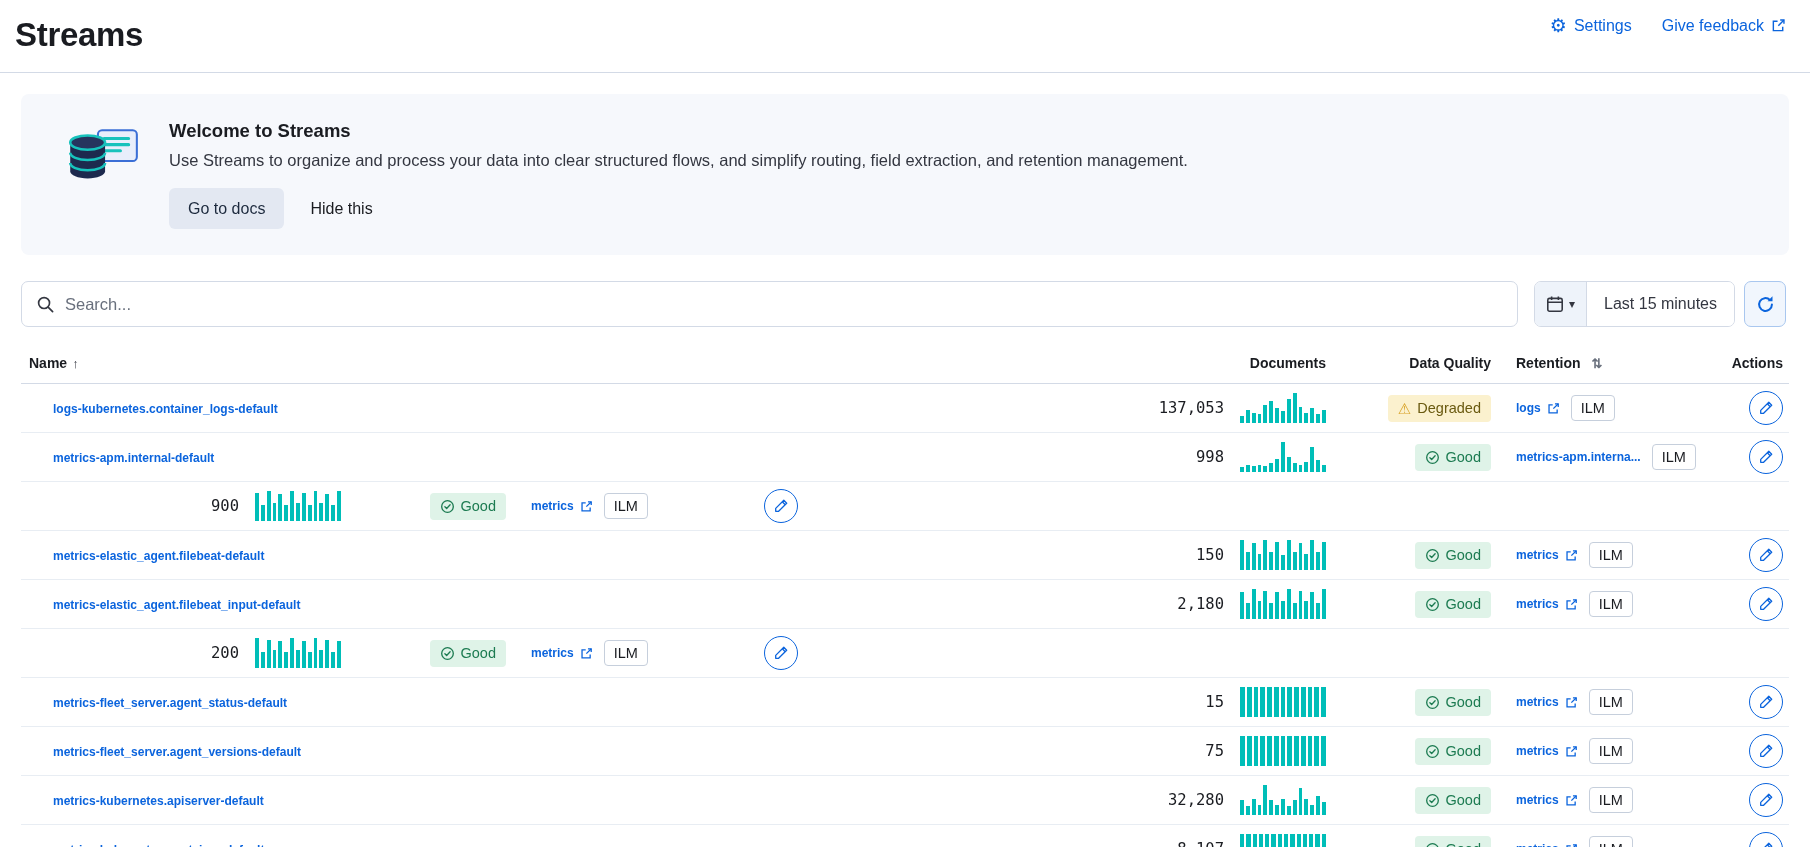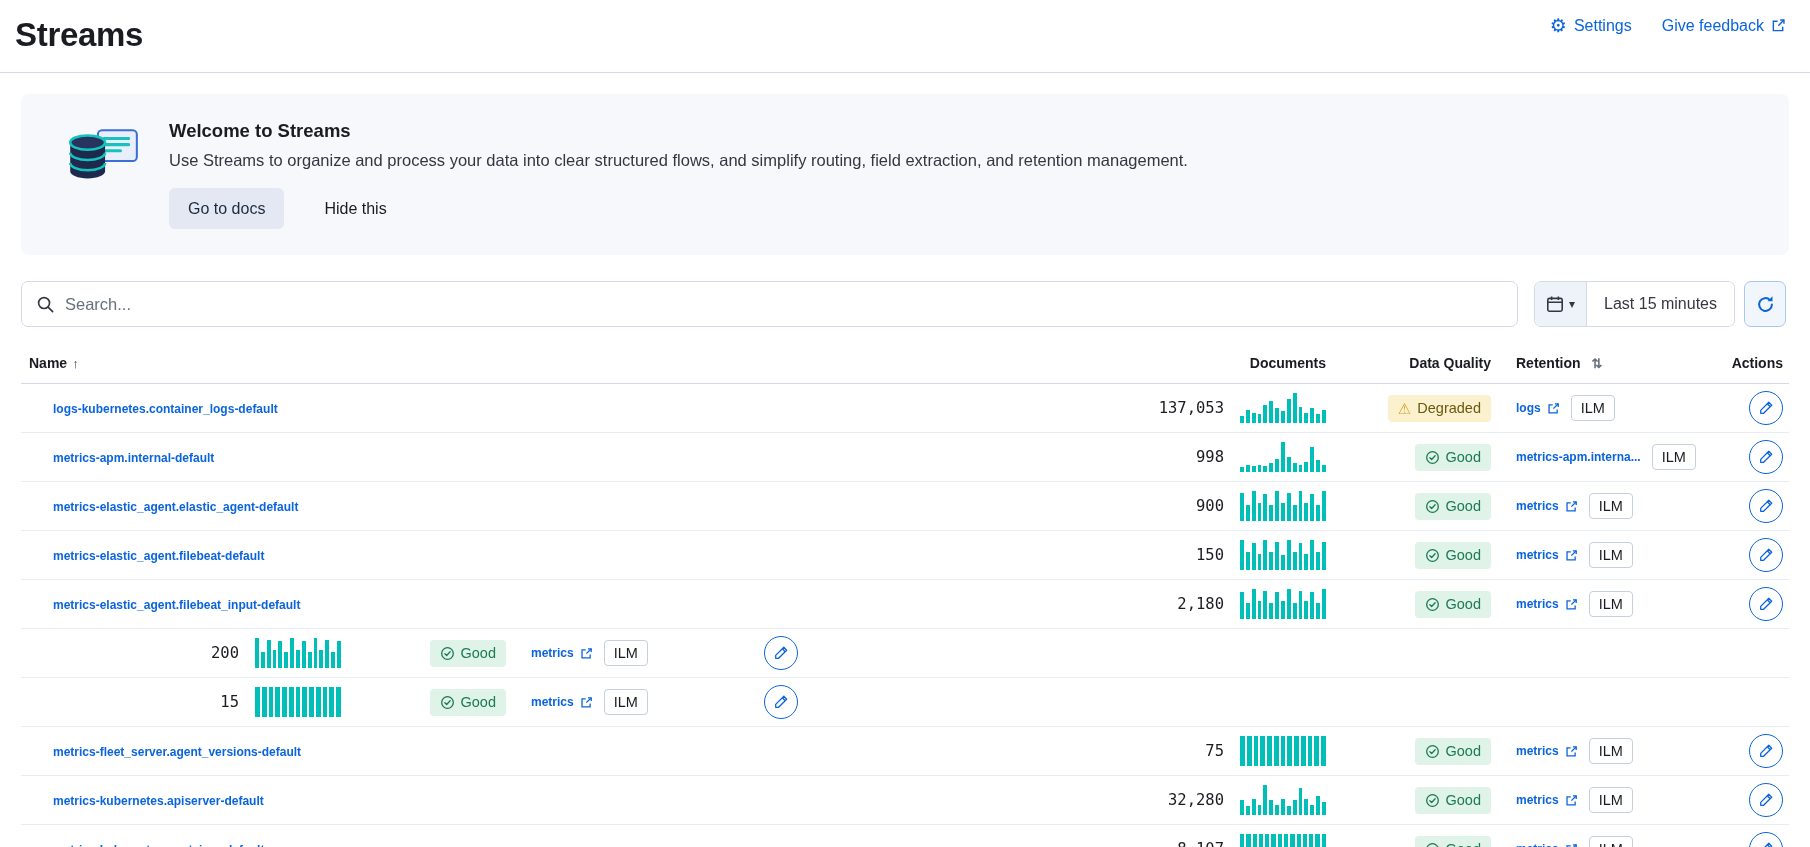--- a/index.html
+++ b/index.html
@@ -29,21 +29,21 @@
   .divider { border-bottom: 1px solid var(--border, #D3DAE6); }
 
   
   .welcome {
     margin: 21px 21px 0; background: var(--panel-bg, #F6F8FC);
     border-radius: 8px; padding: 26px 28px; display: flex; align-items: flex-start;
   }
   .wicon { width: 82px; margin: 6px 26px 0 12px; flex: none; }
   .welcome h2 { font-size: 18.5px; font-weight: 700; }
   .welcome p { margin-top: 9px; font-size: 16.5px; color: var(--subdued-text, #343741); }
-  .wactions { margin-top: 18px; display: flex; align-items: center; gap: 40px; }
+  .wactions { margin-top: 18px; display: flex; align-items: center; gap: 26px; }
   .docs-btn {
     background: #E3E8F2; border: none; border-radius: 6px;
     height: 41px; padding: 0 19px; font-size: 16px; font-weight: 500; color: #1D2A3E;
   }
   .hide-btn {
     background: none; border: none; font-size: 16px; font-weight: 500; color: #1a1c21;
   }
 
   
   .toolbar { margin: 26px 24px 0 21px; display: flex; align-items: center; justify-content: space-between; }
@@ -299,21 +299,20 @@
     <div class="c-act">
       <button class="edit-btn">
             <svg viewBox="0 0 16 16">
               <path d="M10.8 2.3l2.9 2.9L5.6 13.3H2.7v-2.9z" fill="none" stroke="currentColor" stroke-width="1.3" stroke-linejoin="round"></path>
               <path d="M9.3 3.8l2.9 2.9" stroke="currentColor" stroke-width="1.3"></path>
             </svg>
           </button>
     </div>
       </div>
       <div class="trow">
-    <div class="c-name"><a class="name-link">metrics-elastic_agent.elastic_agent-default</a></div>
     <div class="c-docs">
       <span class="num">900</span>
       <span class="spark">
             <i style="height:95%"></i>
             <i style="height:55%"></i>
             <i style="height:100%"></i>
             <i style="height:60%"></i>
             <i style="height:90%"></i>
             <i style="height:55%"></i>
             <i style="height:100%"></i>
@@ -490,20 +489,21 @@
     <div class="c-act">
       <button class="edit-btn">
             <svg viewBox="0 0 16 16">
               <path d="M10.8 2.3l2.9 2.9L5.6 13.3H2.7v-2.9z" fill="none" stroke="currentColor" stroke-width="1.3" stroke-linejoin="round"></path>
               <path d="M9.3 3.8l2.9 2.9" stroke="currentColor" stroke-width="1.3"></path>
             </svg>
           </button>
     </div>
       </div>
       <div class="trow">
+    <div class="c-name"><a class="name-link">metrics-fleet_server.agent_status-default</a></div>
     <div class="c-docs">
       <span class="num">15</span>
       <span class="spark">
             <i style="height:100%"></i>
             <i style="height:100%"></i>
             <i style="height:100%"></i>
             <i style="height:100%"></i>
             <i style="height:100%"></i>
             <i style="height:100%"></i>
             <i style="height:100%"></i>

